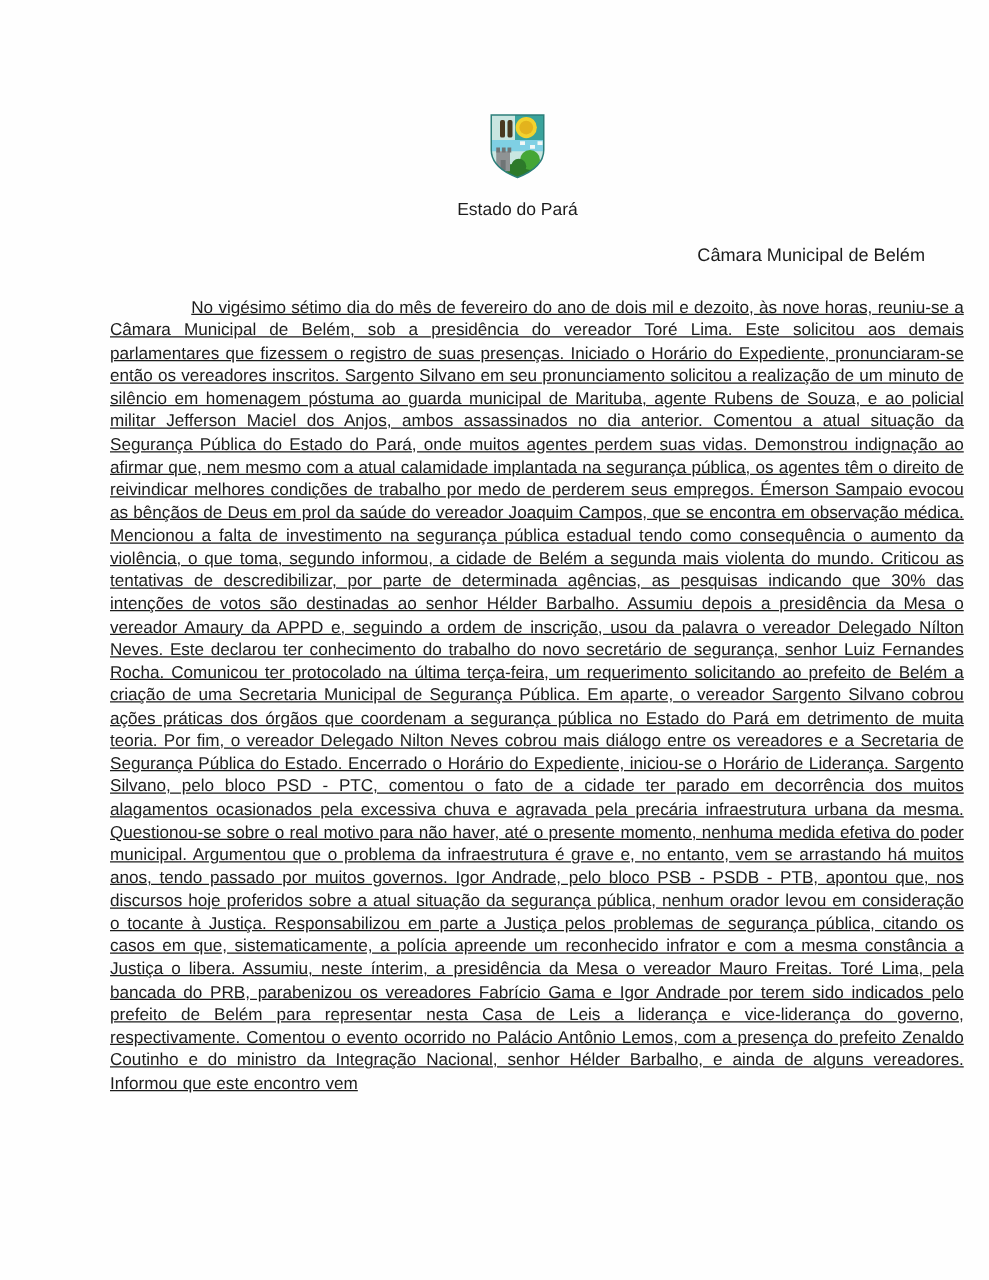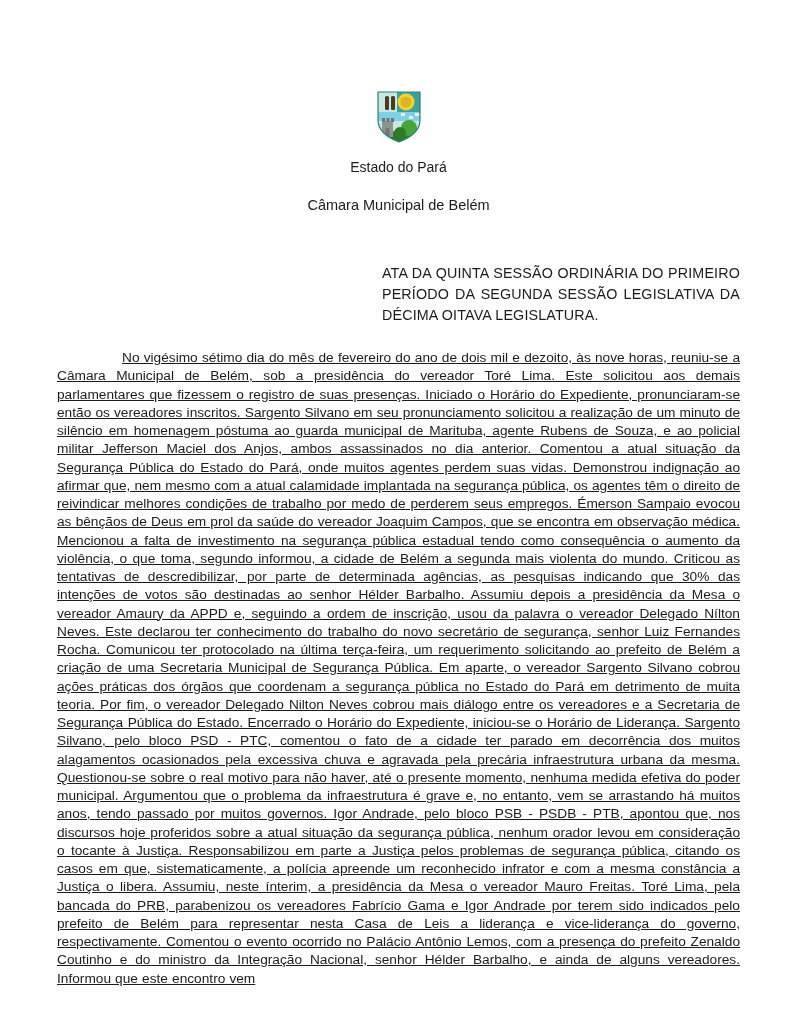--- a/index.html
+++ b/index.html
@@ -7,40 +7,40 @@
     padding: 0;
     background: #ffffff;
   }
   .page {
     position: relative;
     width: 791px;
     height: 1024px;
     margin: 0 auto;
     background: #fefefe;
     box-sizing: border-box;
-    padding: 90px 51px 0 57px;
+    padding: 90px 51px 0 88px;
     font-family: "Liberation Sans", sans-serif;
     color: #1c1c1c;
     overflow: hidden;
   }
   .logo-wrap {
     width: 48px;
     height: 54px;
     margin: 0 auto;
   }
   .logo-wrap svg { display: block; }
   .state-name {
     margin-top: 15px;
     text-align: center;
     font-size: 14px;
     line-height: 17px;
   }
   .institution-name {
     margin-top: 21px;
-    text-align: center;
+    text-align: right;
     font-size: 14.5px;
     line-height: 17px;
   }
   .doc-title {
     margin-top: 49px;
     margin-left: 325px;
     width: 358px;
     text-align: justify;
     font-size: 14.3px;
     line-height: 21px;
@@ -89,17 +89,16 @@
         <rect x="16" y="28" width="3" height="4" fill="#6f7475"></rect>
         <rect x="10.5" y="38" width="4" height="8" fill="#6f7475"></rect>
       </g>
       <path d="M3,2 H45 V30 Q45,44 24,52 Q3,44 3,30 Z" fill="none" stroke-width="1.2" stroke="#2c7f7a"></path>
     </svg>
   </div>
 
   <div class="state-name">Estado do Pará</div>
   <div class="institution-name">Câmara Municipal de Belém</div>
 
-  <div class="doc-title">ATA DA QUINTA SESSÃO ORDINÁRIA DO PRIMEIRO PERÍODO DA SEGUNDA SESSÃO LEGISLATIVA DA DÉCIMA OITAVA LEGISLATURA.</div>
 
   <p class="doc-body">No vigésimo sétimo dia do mês de fevereiro do ano de dois mil e dezoito, às nove horas, reuniu-se a Câmara Municipal de Belém, sob a presidência do vereador Toré Lima. Este solicitou aos demais parlamentares que fizessem o registro de suas presenças. Iniciado o Horário do Expediente, pronunciaram-se então os vereadores inscritos. Sargento Silvano em seu pronunciamento solicitou a realização de um minuto de silêncio em homenagem póstuma ao guarda municipal de Marituba, agente Rubens de Souza, e ao policial militar Jefferson Maciel dos Anjos, ambos assassinados no dia anterior. Comentou a atual situação da Segurança Pública do Estado do Pará, onde muitos agentes perdem suas vidas. Demonstrou indignação ao afirmar que, nem mesmo com a atual calamidade implantada na segurança pública, os agentes têm o direito de reivindicar melhores condições de trabalho por medo de perderem seus empregos. Émerson Sampaio evocou as bênçãos de Deus em prol da saúde do vereador Joaquim Campos, que se encontra em observação médica. Mencionou a falta de investimento na segurança pública estadual tendo como consequência o aumento da violência, o que toma, segundo informou, a cidade de Belém a segunda mais violenta do mundo. Criticou as tentativas de descredibilizar, por parte de determinada agências, as pesquisas indicando que 30% das intenções de votos são destinadas ao senhor Hélder Barbalho. Assumiu depois a presidência da Mesa o vereador Amaury da APPD e, seguindo a ordem de inscrição, usou da palavra o vereador Delegado Nílton Neves. Este declarou ter conhecimento do trabalho do novo secretário de segurança, senhor Luiz Fernandes Rocha. Comunicou ter protocolado na última terça-feira, um requerimento solicitando ao prefeito de Belém a criação de uma Secretaria Municipal de Segurança Pública. Em aparte, o vereador Sargento Silvano cobrou ações práticas dos órgãos que coordenam a segurança pública no Estado do Pará em detrimento de muita teoria. Por fim, o vereador Delegado Nilton Neves cobrou mais diálogo entre os vereadores e a Secretaria de Segurança Pública do Estado. Encerrado o Horário do Expediente, iniciou-se o Horário de Liderança. Sargento Silvano, pelo bloco PSD - PTC, comentou o fato de a cidade ter parado em decorrência dos muitos alagamentos ocasionados pela excessiva chuva e agravada pela precária infraestrutura urbana da mesma. Questionou-se sobre o real motivo para não haver, até o presente momento, nenhuma medida efetiva do poder municipal. Argumentou que o problema da infraestrutura é grave e, no entanto, vem se arrastando há muitos anos, tendo passado por muitos governos. Igor Andrade, pelo bloco PSB - PSDB - PTB, apontou que, nos discursos hoje proferidos sobre a atual situação da segurança pública, nenhum orador levou em consideração o tocante à Justiça. Responsabilizou em parte a Justiça pelos problemas de segurança pública, citando os casos em que, sistematicamente, a polícia apreende um reconhecido infrator e com a mesma constância a Justiça o libera. Assumiu, neste ínterim, a presidência da Mesa o vereador Mauro Freitas. Toré Lima, pela bancada do PRB, parabenizou os vereadores Fabrício Gama e Igor Andrade por terem sido indicados pelo prefeito de Belém para representar nesta Casa de Leis a liderança e vice-liderança do governo, respectivamente. Comentou o evento ocorrido no Palácio Antônio Lemos, com a presença do prefeito Zenaldo Coutinho e do ministro da Integração Nacional, senhor Hélder Barbalho, e ainda de alguns vereadores. Informou que este encontro vem</p>
 
 </div>
 
 </body></html>

